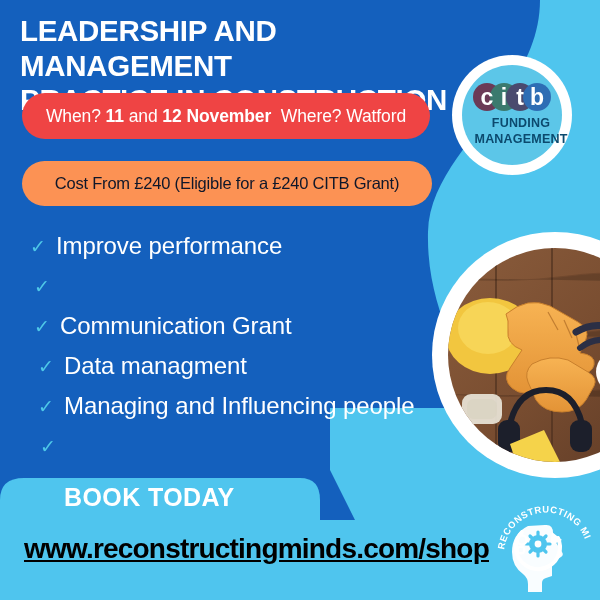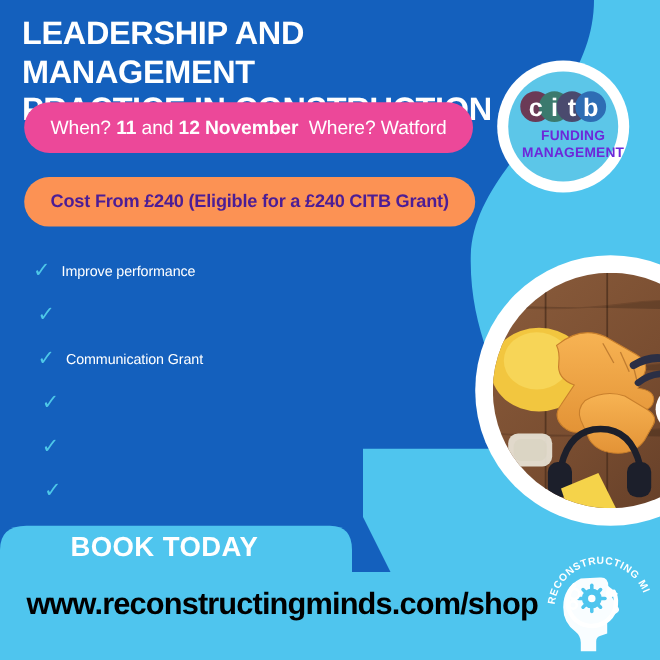--- a/index.html
+++ b/index.html
@@ -41,21 +41,21 @@
   .headline .l2 { display: block; }
 
   
   .when-pill {
     position: absolute;
     left: 22px;
     top: 93px;
     width: 408px;
     height: 46px;
     border-radius: 23px;
-    background: #ec4899;
+    background: #ef4444;
     display: flex;
     align-items: center;
     justify-content: center;
     box-sizing: border-box;
   }
   .when-text {
     color: #ffffff;
     font-size: 17.5px;
     white-space: nowrap;
     letter-spacing: -0.1px;
@@ -70,23 +70,23 @@
     width: 410px;
     height: 45px;
     border-radius: 23px;
     background: #fc9254;
     display: flex;
     align-items: center;
     justify-content: center;
     box-sizing: border-box;
   }
   .cost-text {
-    color: #4c1d95;
+    color: #0f172a;
     font-size: 16.5px;
-    font-weight: bold;
+    font-weight: normal;
     white-space: nowrap;
     letter-spacing: -0.2px;
   }
 
   
   .bullets {
     position: absolute;
     left: 26px;
     top: 226px;
     width: 400px;
@@ -99,21 +99,21 @@
   .bullet .tick {
     width: 26px;
     flex: 0 0 26px;
     color: #4ec8e8;
     font-size: 19px;
     line-height: 1;
     text-align: left;
   }
   .bullet .btext {
     color: #ffffff;
-    font-size: 13px;
+    font-size: 24px;
     letter-spacing: -0.1px;
     white-space: nowrap;
   }
   .b0 { margin-left: 4px; }
   .b1 { margin-left: 8px; }
   .b2 { margin-left: 8px; }
   .b3 { margin-left: 12px; }
   .b4 { margin-left: 12px; }
   .b5 { margin-left: 14px; }
 
@@ -140,21 +140,21 @@
     justify-content: center;
   }
   .citb-logo {
     position: relative;
     width: 82px;
     height: 30px;
     margin-bottom: 4px;
   }
   .citb-logo svg { display: block; }
   .citb-line {
-    color: #6d28d9;
+    color: #0c4a6e;
     font-size: 12.5px;
     font-weight: bold;
     letter-spacing: 0.2px;
     line-height: 1.25;
     margin-left: 18px;
   }
 
   
   .photo-ring {
     position: absolute;
@@ -187,20 +187,21 @@
 
   
   .url {
     position: absolute;
     left: 24px;
     top: 533px;
     color: #000000;
     font-size: 28px;
     font-weight: bold;
     letter-spacing: -0.8px;
+    text-decoration: underline;
   }
 
   
   .rm-logo {
     position: absolute;
     left: 494px;
     top: 490px;
     width: 100px;
     height: 104px;
   }
@@ -251,23 +252,25 @@
     </div>
     <div class="bullet b1">
       <span class="tick">✓</span>
     </div>
     <div class="bullet b2">
       <span class="tick">✓</span>
       <span class="btext">Communication Grant</span>
     </div>
     <div class="bullet b3">
       <span class="tick">✓</span>
+      <span class="btext">Data managment</span>
     </div>
     <div class="bullet b4">
       <span class="tick">✓</span>
+      <span class="btext">Managing and Influencing people</span>
     </div>
     <div class="bullet b5">
       <span class="tick">✓</span>
     </div>
   </div>
 
   <div class="citb-badge">
     <div class="citb-inner">
       <div class="citb-logo">
         <svg width="82" height="30" viewBox="0 0 82 30" aria-hidden="true">

